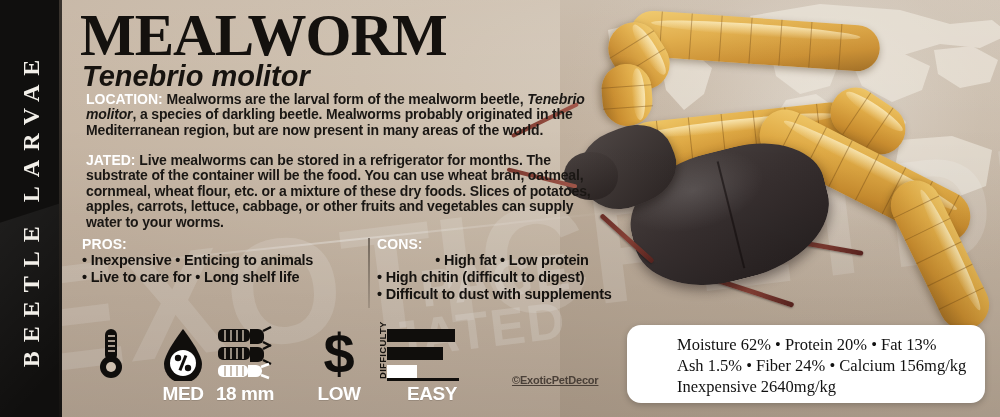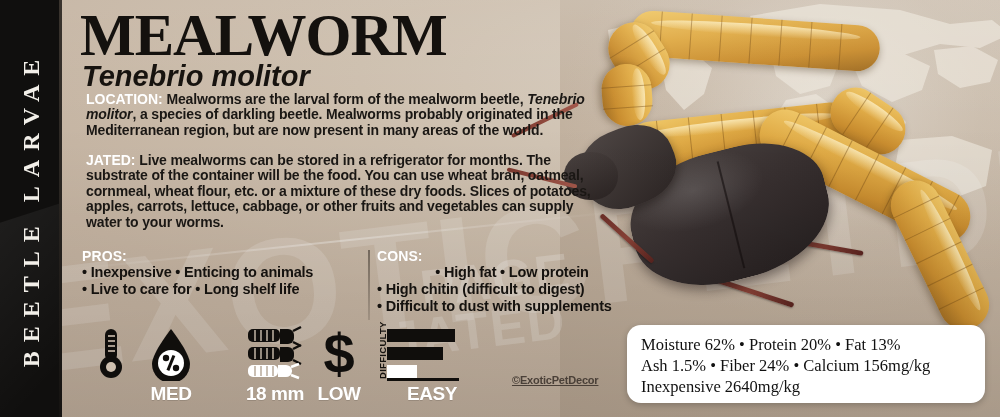--- a/index.html
+++ b/index.html
@@ -114,21 +114,21 @@
     line-height:15.4px;
     font-weight:600;
     letter-spacing:-.15px;
   }
   .para .hd{color:#ffffff;font-weight:700;letter-spacing:0;}
   .para i{font-style:italic;}
   .p-location{top:92px;}
   .p-care{top:153px;}
 
   
-  .proscons{position:absolute;left:20px;top:248px;width:560px;height:72px;text-decoration:underline;}
+  .proscons{position:absolute;left:20px;top:236px;width:560px;height:72px;text-decoration:underline;}
   .col-head{
     color:#ffffff;font-weight:700;font-size:14px;line-height:16px;
     letter-spacing:.1px;
   }
   .bullets{
     color:#15120f;font-weight:600;font-size:14.5px;line-height:17px;
     letter-spacing:-.2px;
   }
   .col-pros{position:absolute;left:0;top:0;width:270px;}
   .col-cons{position:absolute;left:295px;top:0;width:270px;}
@@ -141,22 +141,22 @@
   
   .iconrow{position:absolute;left:10px;top:325px;width:400px;height:90px;}
   .icobox{position:absolute;top:0;width:78px;height:90px;text-align:center;}
   .icoart{height:56px;display:flex;align-items:flex-end;justify-content:center;}
   .icolabel{
     color:#ffffff;font-weight:700;font-size:19px;line-height:22px;
     letter-spacing:-.4px;margin-top:2px;
     text-shadow:0 1px 0 rgba(0,0,0,.12);
   }
   .ic-temp{left:0px;}
-  .ic-hum{left:60px;}
-  .ic-size{left:164px;}
+  .ic-hum{left:72px;}
+  .ic-size{left:134px;}
   .ic-cost{left:228px;}
   .ic-diff{left:296px;width:110px;}
 
   .diffwrap{position:relative;height:56px;width:108px;margin:0 auto;}
   .diff-vert{
     position:absolute;left:0px;top:0px;
     font-size:9.5px;font-weight:700;color:#14110e;
     letter-spacing:.3px;
     transform:rotate(-90deg);
     transform-origin:left top;
@@ -174,20 +174,21 @@
     background:#ffffff;
     border-radius:14px;
     box-shadow:0 2px 6px rgba(0,0,0,.22);
     padding:9px 14px 0 14px;
   }
   .nutrition div{
     font-family:"Liberation Serif",serif;
     font-size:16.5px;line-height:21px;
     color:#111;
     white-space:nowrap;
+    margin-left:36px;
   }
 
   .copyright{
     position:absolute;left:450px;top:374px;
     font-size:11px;font-weight:600;color:#4a4038;
     letter-spacing:-.2px;
     text-decoration:underline;
   }
 
   

